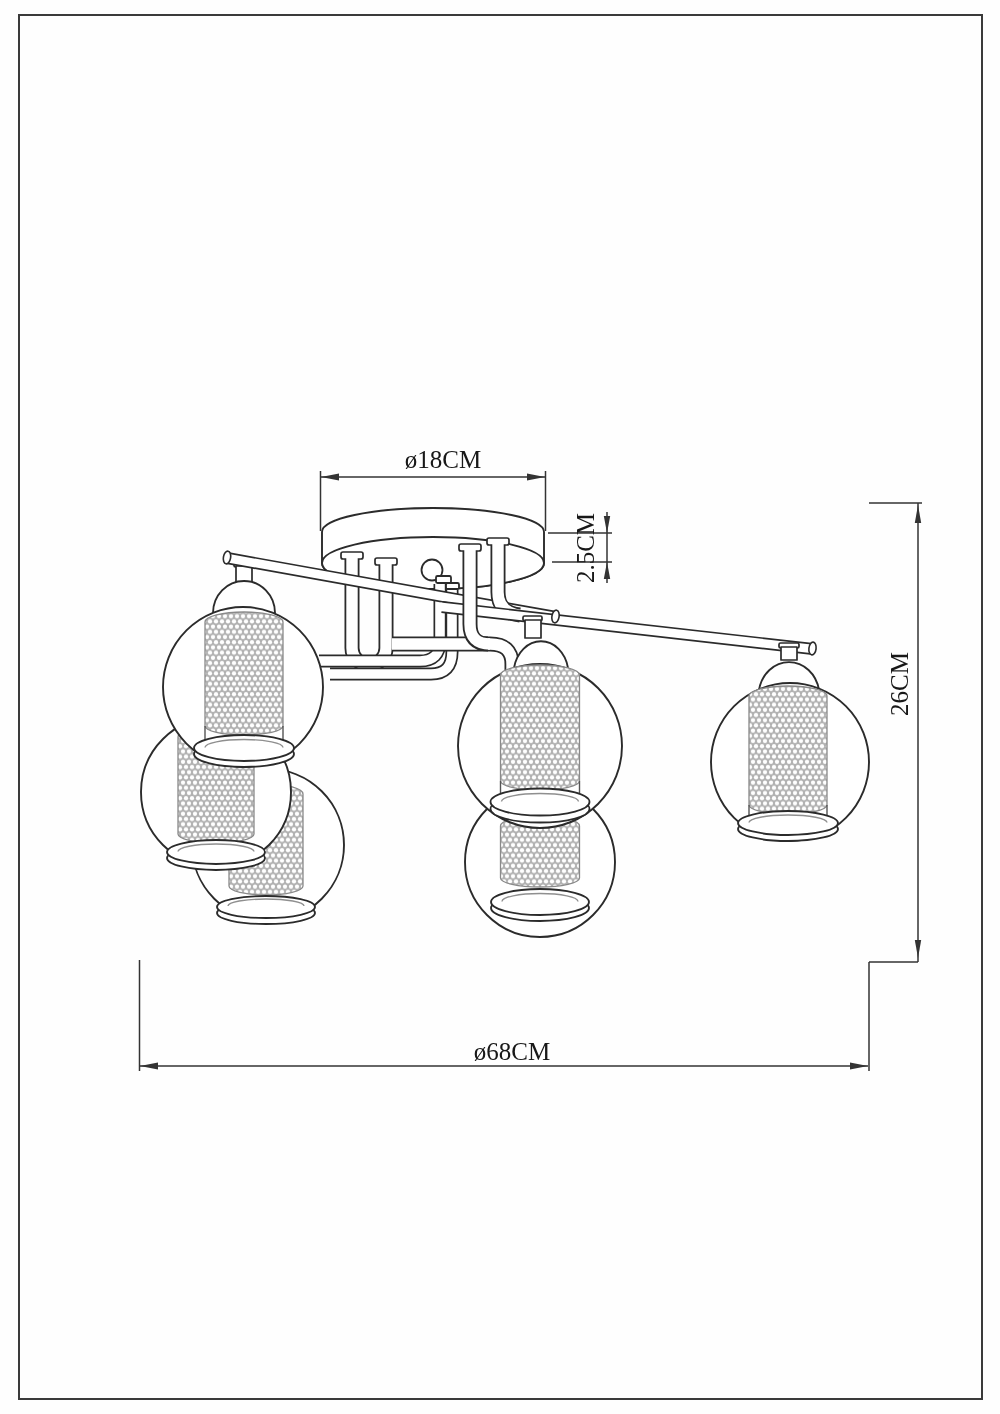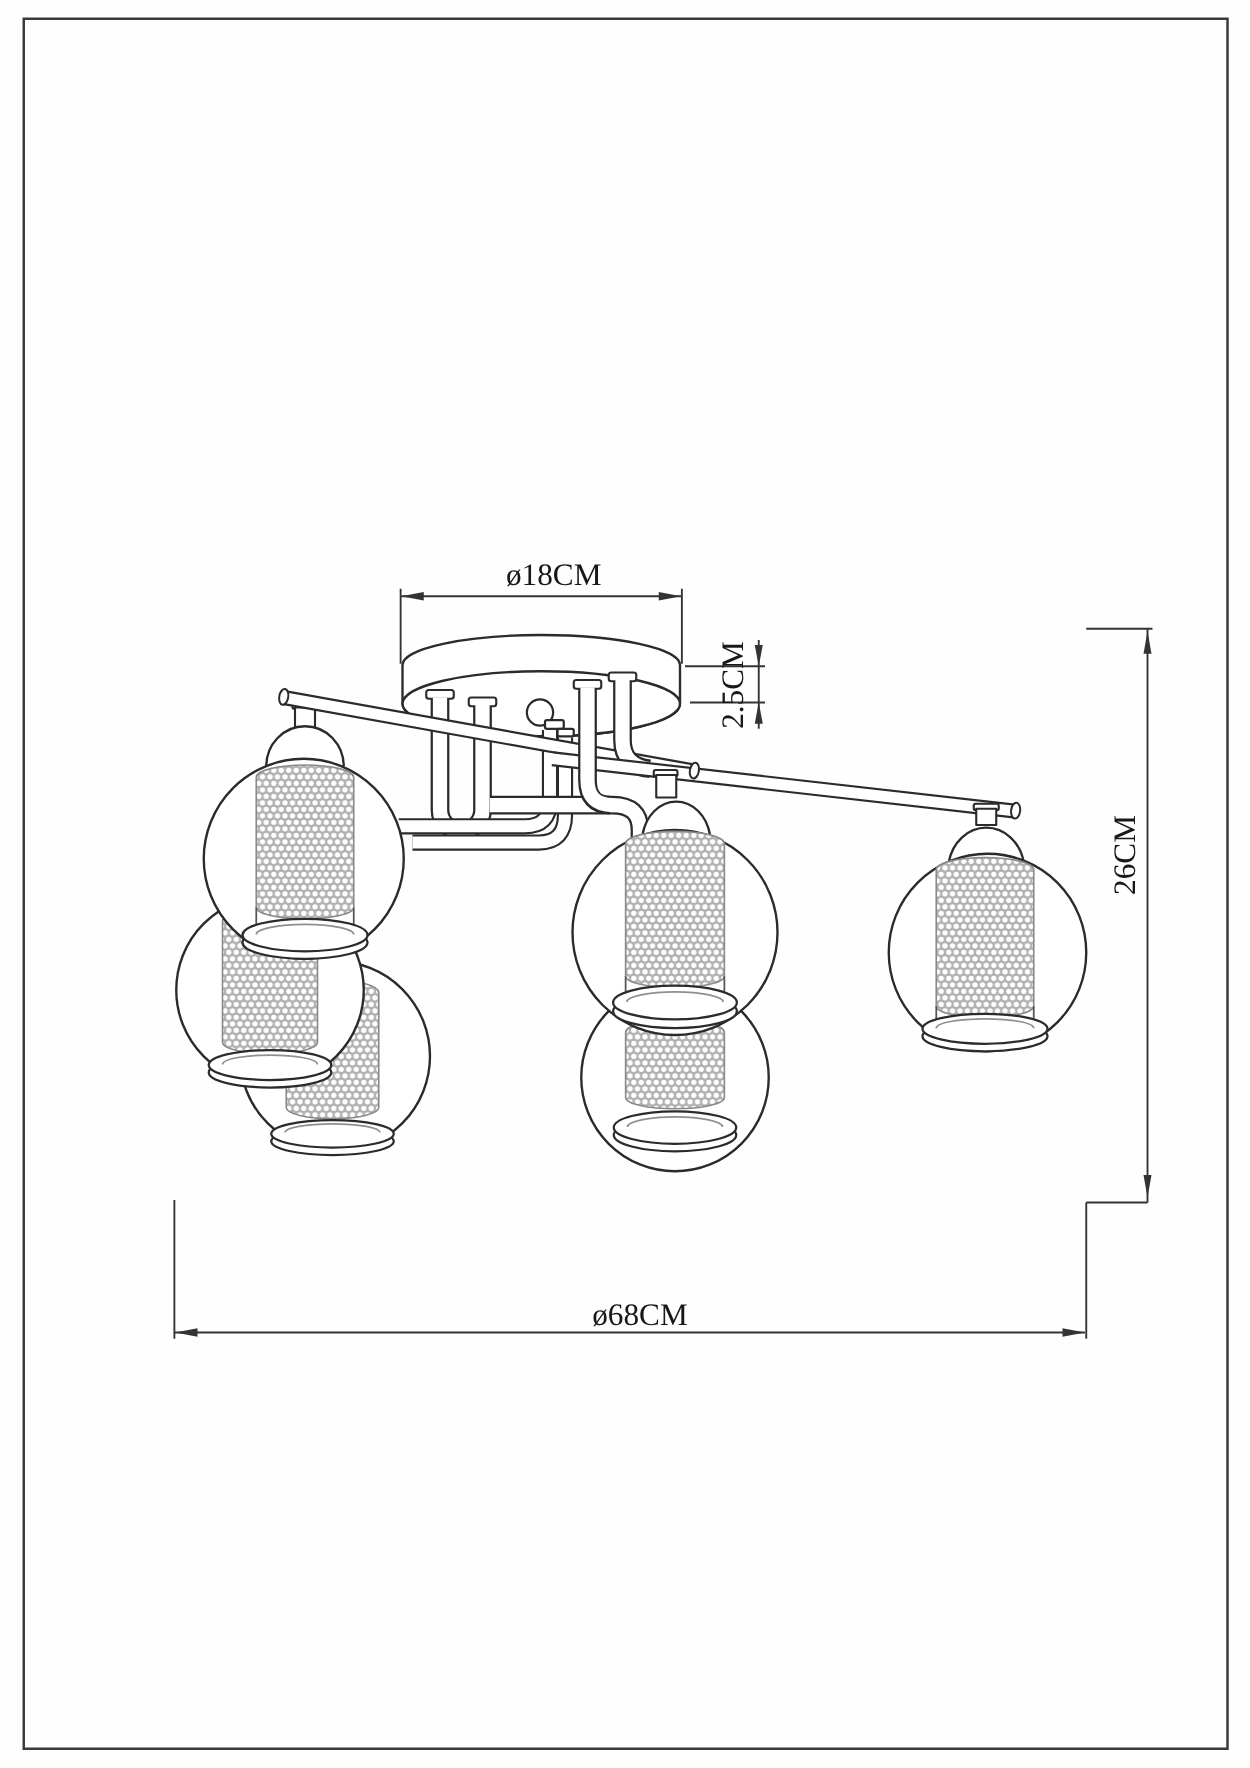--- a/index.html
+++ b/index.html
@@ -1,16 +1,16 @@
 <!DOCTYPE html>
 <html><head>
 <meta charset="utf-8">
 <style>
   html,body{margin:0;padding:0;background:#ffffff;}
-  .page{position:relative;width:1000px;height:1414px;background:#fef9c3;overflow:hidden;}
+  .page{position:relative;width:1000px;height:1414px;background:#3b82f6;overflow:hidden;}
   svg{display:block;filter:blur(0.38px);}
   .dim-text{font-family:"Liberation Serif",serif;font-size:25px;fill:#181818;}
 </style>
 </head>
 <body>
 
 <div class="page">
 <svg width="1000" height="1414" viewBox="0 0 1000 1414">
   <defs>
     <pattern id="mesh" x="0" y="0" width="6" height="10.4" patternUnits="userSpaceOnUse">

